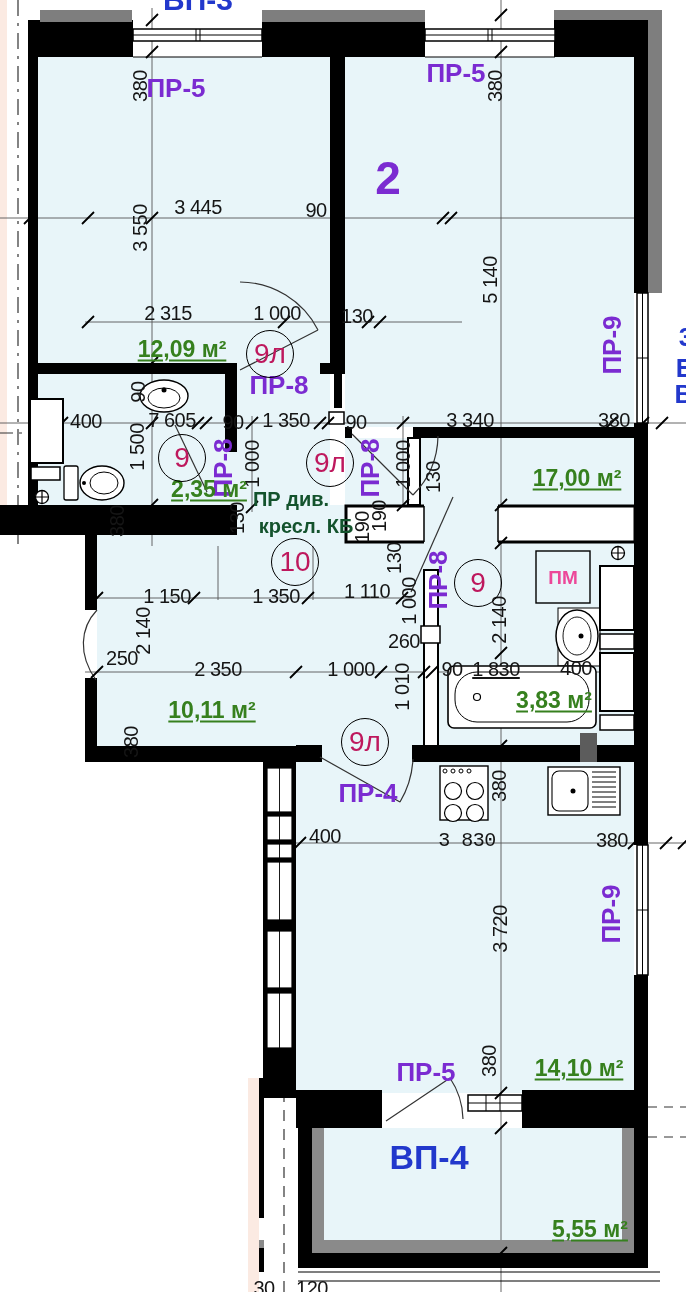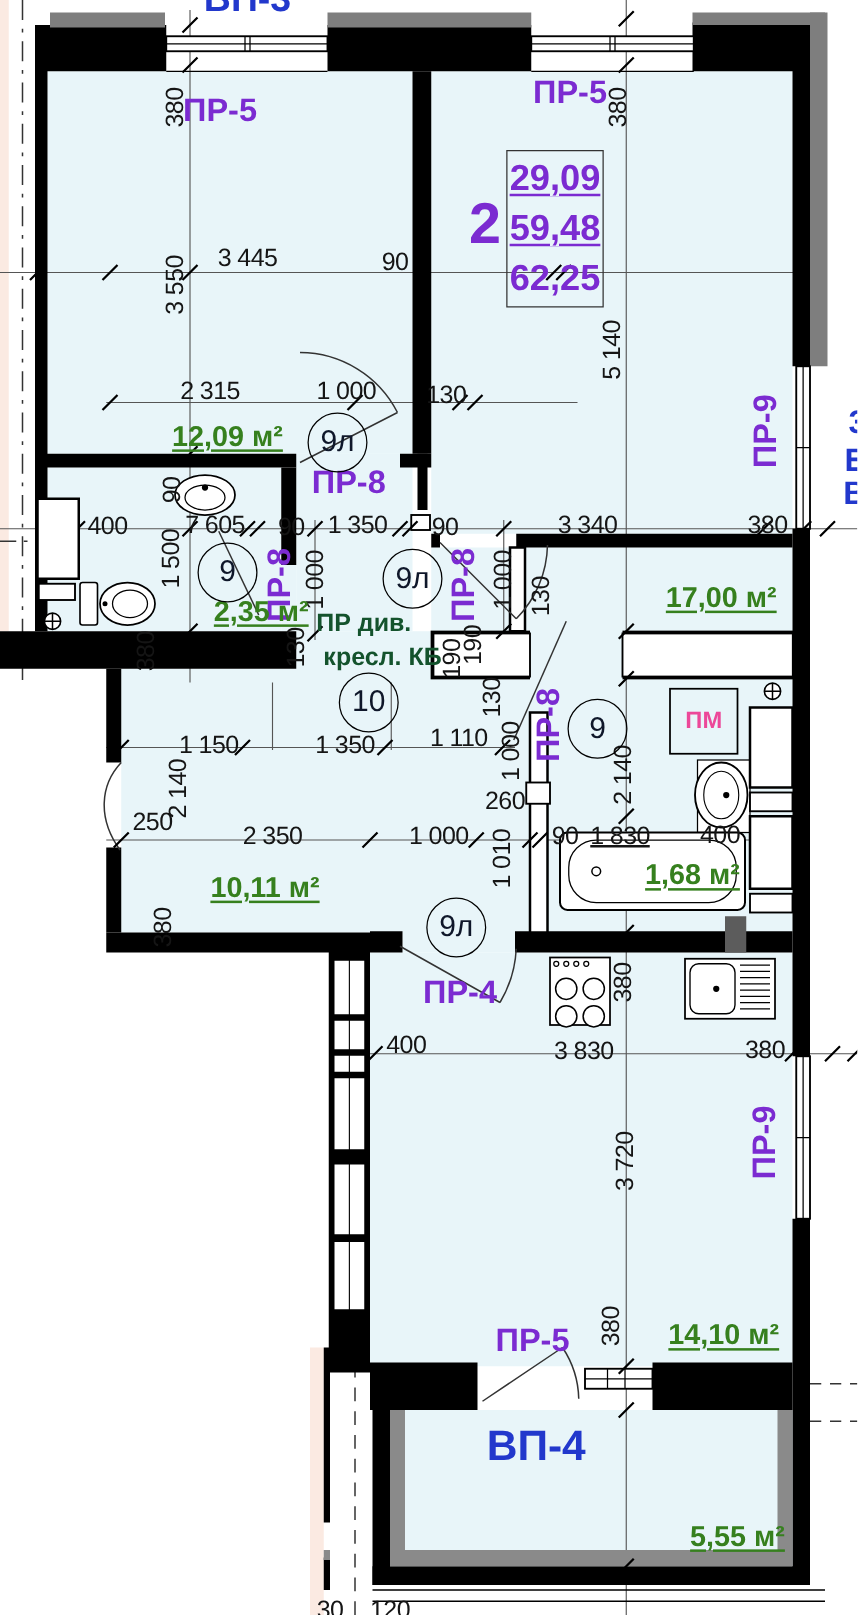--- a/index.html
+++ b/index.html
@@ -7,21 +7,21 @@
     position:relative; width:686px; height:1292px; overflow:hidden;
     background:#ffffff; font-family:"Liberation Sans", sans-serif;
   }
   #plan-stage svg{position:absolute;left:0;top:0;}
   #labels{position:absolute;left:0;top:0;width:100%;height:100%;}
   .label{position:absolute;transform:translate(-50%,-50%);white-space:nowrap;line-height:1;}
   .dim{font-size:20px;color:#151515;letter-spacing:-0.5px;}
   .opening{font-size:26px;font-weight:bold;color:#7b2bd1;}
   .area{font-size:23px;font-weight:bold;color:#36801e;text-decoration:underline;text-decoration-thickness:2px;text-underline-offset:3px;}
   .door-circle{width:46px;height:46px;border:1.6px solid #000;border-radius:50%;
-     font-size:24px;color:#0f172a;display:flex;align-items:center;justify-content:center;}
+     font-size:28px;color:#be185d;display:flex;align-items:center;justify-content:center;}
   .balcony{font-weight:bold;color:#2238cc;}
   .note{font-size:20px;font-weight:bold;color:#14532d;}
   .fixture{font-size:19px;font-weight:bold;color:#ec4899;}
   .fragment{font-size:26px;font-weight:bold;color:#2238cc;}
   .info-box{position:absolute;left:405px;top:120px;width:76px;height:120px;
      border:1.2px solid #333;display:flex;flex-direction:column;justify-content:space-around;
      align-items:center;padding:2px 0;}
   .info-val{font-size:29px;font-weight:bold;color:#7b2bd1;line-height:1;}
   .info-val.u{text-decoration:underline;text-decoration-thickness:2px;text-underline-offset:3px;}
   .flat-number{position:absolute;left:388px;top:178px;transform:translate(-50%,-50%);
@@ -202,25 +202,20 @@
     </g>
     <g>
       <rect x="548" y="767" width="72" height="48" fill="#fff" stroke="#000" stroke-width="1.4"></rect>
       <rect x="552" y="771" width="36" height="40" rx="7" fill="#fff" stroke="#000" stroke-width="1.1"></rect>
       <circle cx="573" cy="791" r="2.5" fill="#000"></circle>
       <path d="M592,772H616 M592,777H616 M592,782H616 M592,787H616 M592,792H616 M592,797H616 M592,802H616 M592,807H616" stroke="#000" stroke-width="1"></path>
     </g>
   </g>
 </svg>
 
-<div class="info-box">
-  <div class="info-val u">29,09</div>
-  <div class="info-val u">59,48</div>
-  <div class="info-val">62,25</div>
-</div>
 <div class="flat-number">2</div>
 
 <div id="labels">
       <div class="label dim" style="left: 198px; top: 207px; transform: translate(-50%, -50%);">3 445</div>
       <div class="label dim" style="left: 316px; top: 210px; transform: translate(-50%, -50%);">90</div>
       <div class="label dim" style="left: 140px; top: 86px; transform: translate(-50%, -50%) rotate(-90deg);">380</div>
       <div class="label dim" style="left: 140px; top: 228px; transform: translate(-50%, -50%) rotate(-90deg);">3 550</div>
       <div class="label dim" style="left: 495px; top: 86px; transform: translate(-50%, -50%) rotate(-90deg);">380</div>
       <div class="label dim" style="left: 490px; top: 280px; transform: translate(-50%, -50%) rotate(-90deg);">5 140</div>
       <div class="label dim" style="left: 168px; top: 313px; transform: translate(-50%, -50%);">2 315</div>
@@ -253,41 +248,41 @@
       <div class="label dim" style="left: 404px; top: 641px; transform: translate(-50%, -50%);">260</div>
       <div class="label dim" style="left: 218px; top: 669px; transform: translate(-50%, -50%);">2 350</div>
       <div class="label dim" style="left: 351px; top: 669px; transform: translate(-50%, -50%);">1 000</div>
       <div class="label dim" style="left: 452px; top: 669px; transform: translate(-50%, -50%);">90</div>
       <div class="label dim" style="left: 496px; top: 669px; transform: translate(-50%, -50%); text-decoration: underline;">1 830</div>
       <div class="label dim" style="left: 576px; top: 668px; transform: translate(-50%, -50%);">400</div>
       <div class="label dim" style="left: 402px; top: 687px; transform: translate(-50%, -50%) rotate(-90deg);">1 010</div>
       <div class="label dim" style="left: 131px; top: 742px; transform: translate(-50%, -50%) rotate(-90deg);">380</div>
       <div class="label dim" style="left: 499px; top: 786px; transform: translate(-50%, -50%) rotate(-90deg);">380</div>
       <div class="label dim" style="left: 325px; top: 836px; transform: translate(-50%, -50%);">400</div>
-      <div class="label dim" style="left: 467px; top: 841px; transform: translate(-50%, -50%);">3 830</div>
+      <div class="label dim" style="left: 467px; top: 841px; transform: translate(-50%, -50%); font-family: Liberation Mono, monospace;">3 830</div>
       <div class="label dim" style="left: 612px; top: 840px; transform: translate(-50%, -50%);">380</div>
       <div class="label dim" style="left: 500px; top: 929px; transform: translate(-50%, -50%) rotate(-90deg);">3 720</div>
       <div class="label dim" style="left: 489px; top: 1061px; transform: translate(-50%, -50%) rotate(-90deg);">380</div>
       <div class="label dim" style="left: 264px; top: 1288px; transform: translate(-50%, -50%);">30</div>
       <div class="label dim" style="left: 312px; top: 1288px; transform: translate(-50%, -50%);">120</div>
       <div class="label opening" style="left: 176px; top: 88px; transform: translate(-50%, -50%);">ПР-5</div>
       <div class="label opening" style="left: 456px; top: 73px; transform: translate(-50%, -50%);">ПР-5</div>
       <div class="label opening" style="left: 279px; top: 385px; transform: translate(-50%, -50%);">ПР-8</div>
       <div class="label opening" style="left: 223px; top: 468px; transform: translate(-50%, -50%) rotate(-90deg);">ПР-8</div>
       <div class="label opening" style="left: 370px; top: 468px; transform: translate(-50%, -50%) rotate(-90deg);">ПР-8</div>
       <div class="label opening" style="left: 438px; top: 580px; transform: translate(-50%, -50%) rotate(-90deg);">ПР-8</div>
       <div class="label opening" style="left: 612px; top: 345px; transform: translate(-50%, -50%) rotate(-90deg);">ПР-9</div>
       <div class="label opening" style="left: 368px; top: 793px; transform: translate(-50%, -50%);">ПР-4</div>
       <div class="label opening" style="left: 611px; top: 914px; transform: translate(-50%, -50%) rotate(-90deg);">ПР-9</div>
       <div class="label opening" style="left: 426px; top: 1072px; transform: translate(-50%, -50%);">ПР-5</div>
       <div class="label area" style="left: 182px; top: 349px; transform: translate(-50%, -50%);">12,09 м²</div>
       <div class="label area" style="left: 166px; top: 489px; transform: translate(-50%, -50%); margin-left: 43px;">2,35 м²</div>
       <div class="label area" style="left: 577px; top: 478px; transform: translate(-50%, -50%);">17,00 м²</div>
       <div class="label area" style="left: 212px; top: 710px; transform: translate(-50%, -50%);">10,11 м²</div>
-      <div class="label area" style="left: 554px; top: 700px; transform: translate(-50%, -50%);">1,68 м²</div>
+      <div class="label area" style="left: 554px; top: 700px; transform: translate(-50%, -50%);">3,83 м²</div>
       <div class="label area" style="left: 579px; top: 1068px; transform: translate(-50%, -50%);">14,10 м²</div>
       <div class="label area" style="left: 590px; top: 1229px; transform: translate(-50%, -50%);">5,55 м²</div>
       <div class="label door-circle" style="left: 270px; top: 354px; transform: translate(-50%, -50%);">9л</div>
       <div class="label door-circle" style="left: 182px; top: 458px; transform: translate(-50%, -50%);">9</div>
       <div class="label door-circle" style="left: 330px; top: 463px; transform: translate(-50%, -50%);">9л</div>
       <div class="label door-circle" style="left: 295px; top: 562px; transform: translate(-50%, -50%);">10</div>
       <div class="label door-circle" style="left: 478px; top: 583px; transform: translate(-50%, -50%);">9</div>
       <div class="label door-circle" style="left: 365px; top: 742px; transform: translate(-50%, -50%);">9л</div>
       <div class="label balcony" style="left: 198px; top: 0px; font-size: 30px; transform: translate(-50%, -50%);">ВП-3</div>
       <div class="label balcony" style="left: 429px; top: 1157px; font-size: 34px; transform: translate(-50%, -50%);">ВП-4</div>

